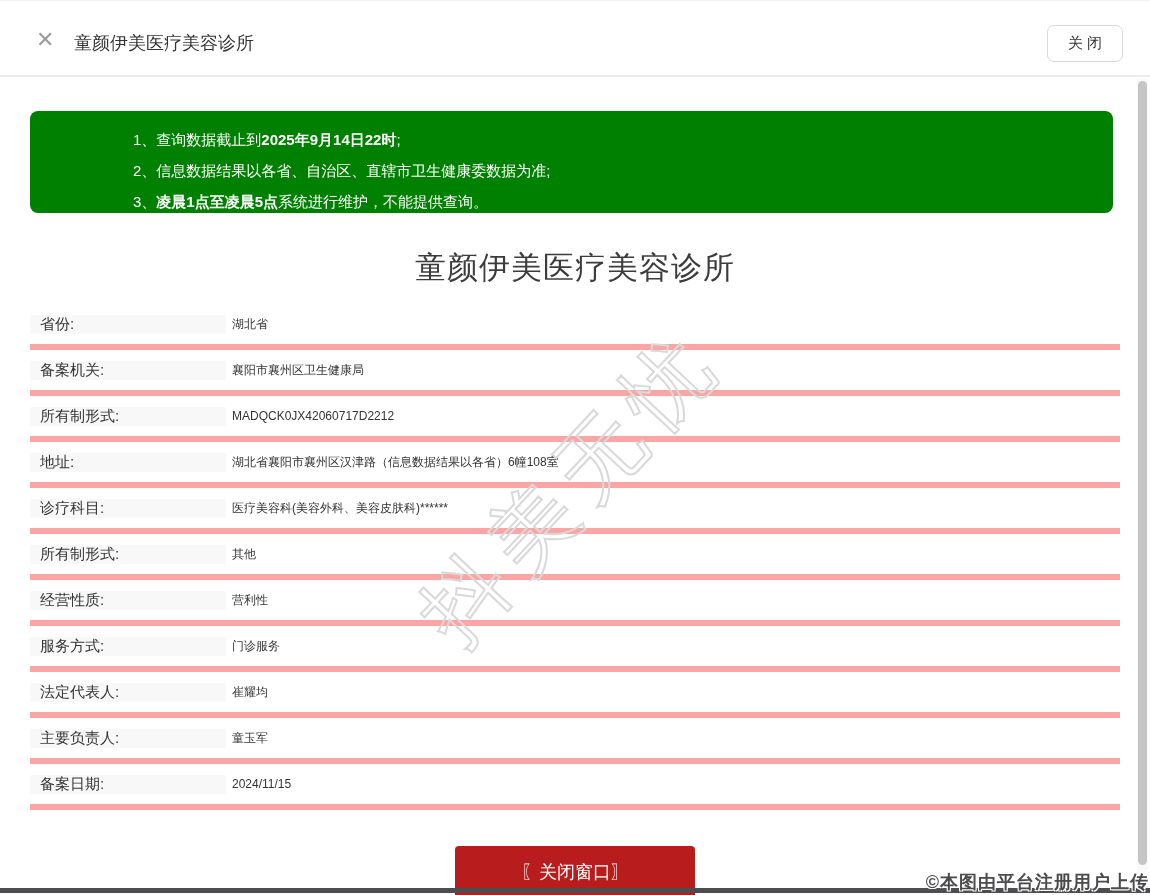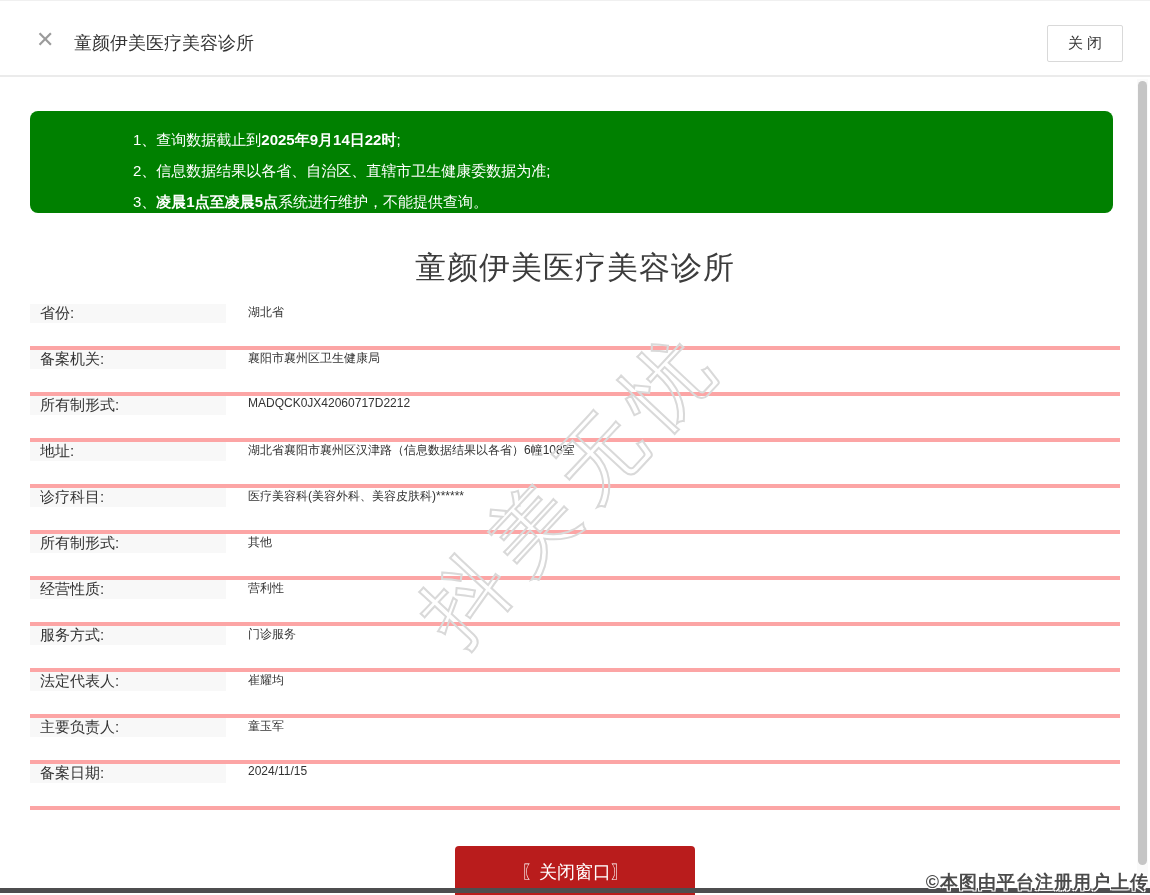--- a/index.html
+++ b/index.html
@@ -34,21 +34,21 @@
     left: 74px; top: 30px;
     font-size: 18px;
     color: #333333;
   }
   .close-btn {
     position: absolute;
     right: 27px; top: 24px;
     width: 76px; height: 37px;
     background: #ffffff;
     border: 1px solid #d9d9d9;
-    border-radius: 2px;
+    border-radius: 7px;
     font-size: 15px;
     color: #333333;
     font-family: inherit;
     cursor: pointer;
   }
   
   .notice {
     position: absolute;
     left: 30px; top: 110px;
     width: 1083px; height: 102px;
@@ -77,23 +77,22 @@
   }
   
   .detail-table {
     position: absolute;
     left: 30px; top: 303px;
     width: 1090px;
   }
   .row {
     display: flex;
     height: 46px;
-    border-bottom: 4px solid #fca5a5;
-    align-items: flex-start;
-    gap: 16px;
+    border-bottom: 6px solid #fca5a5;
+    align-items: center;
   }
   .row .lbl {
     width: 196px;
     background: #f8f8f8;
     display: flex;
     align-items: center;
     padding-left: 10px;
     font-size: 15px;
     color: #333333;
   }

